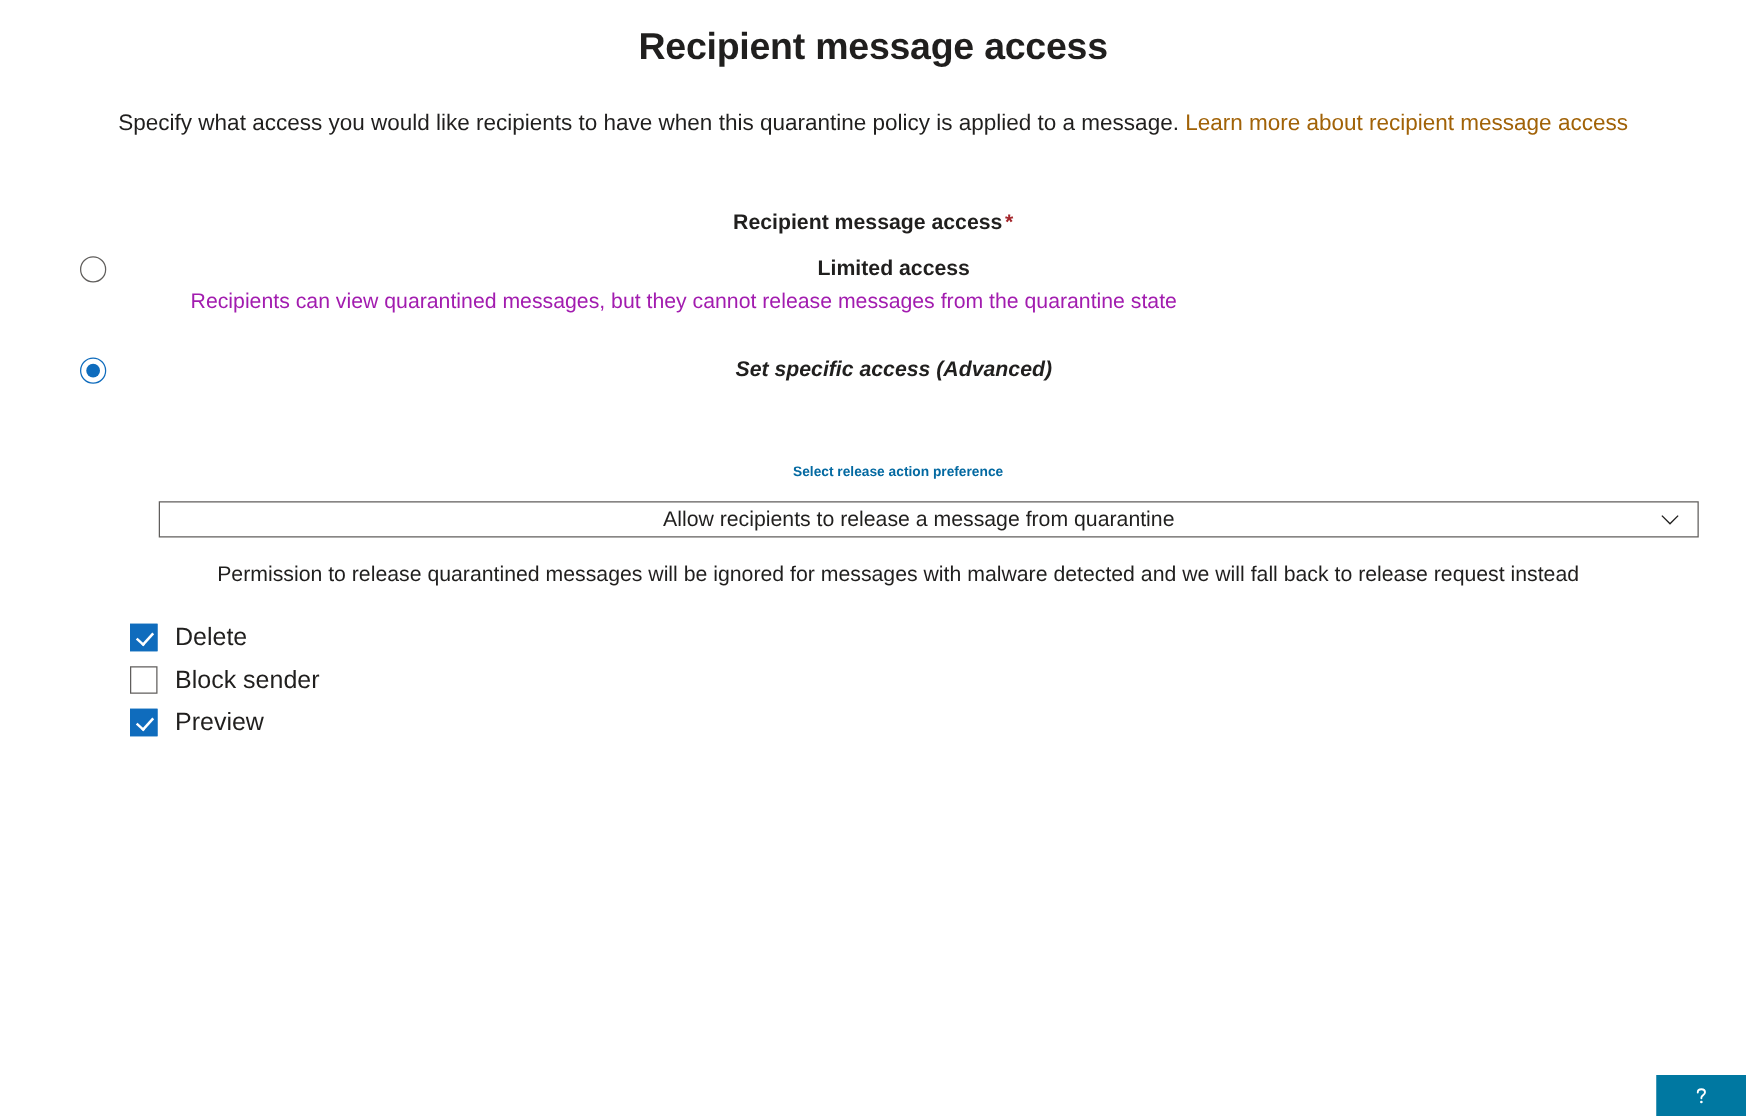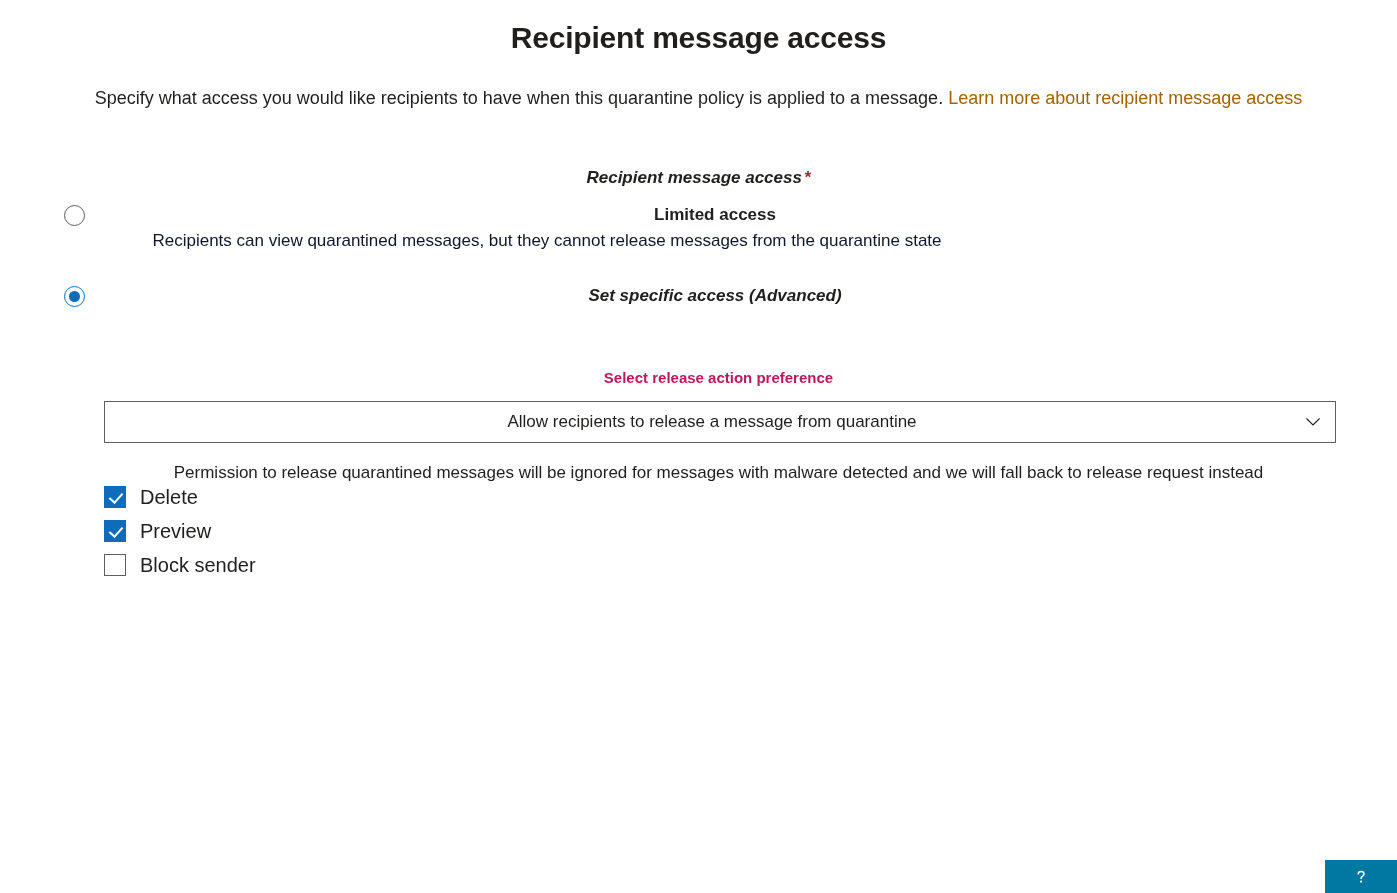--- a/index.html
+++ b/index.html
@@ -43,21 +43,20 @@
     text-decoration: none;
     cursor: pointer;
   }
 
   .field-label {
     font-size: 17px;
     font-weight: bold;
     color: #201f1e;
     margin-bottom: 14px;
     line-height: 22px;
-    font-style: italic;
   }
   .required-star {
     color: #a4262c;
     font-weight: bold;
     margin-left: 2px;
   }
 
   .radio-group { margin-bottom: 12px; }
   .radio-row {
     display: flex;
@@ -96,50 +95,51 @@
   .radio-texts { flex: 1 1 auto; }
   .radio-title {
     font-size: 17px;
     font-weight: bold;
     line-height: 23px;
     color: #201f1e;
   }
   .radio-desc {
     font-size: 17px;
     line-height: 26px;
-    color: #0f172a;
+    color: #a21caf;
     margin-top: 2px;
     max-width: 900px;
   }
   .radio-block-1 { margin-bottom: 30px; }
   .radio-block-2 { margin-bottom: 0; font-style: italic; }
 
   .advanced-panel {
     margin-top: 60px;
     margin-left: 40px;
   }
   .sub-label {
-    font-size: 15px;
-    font-weight: bold;
-    color: #be185d;
+    font-size: 11px;
+    font-weight: bold;
+    color: #0369a1;
     margin-bottom: 12px;
     line-height: 22px;
   }
   .select-box {
     position: relative;
     width: 1232px;
-    height: 42px;
+    height: 29px;
     border: 1px solid #605e5c;
     box-sizing: border-box;
     background: #ffffff;
     display: flex;
     align-items: center;
     padding: 0 14px;
     cursor: pointer;
     margin-bottom: 16px;
+    margin-left: 23px;
   }
   .select-value {
     font-size: 17px;
     color: #201f1e;
     flex: 1 1 auto;
     white-space: nowrap;
     overflow: hidden;
     text-overflow: ellipsis;
   }
   .chev {
@@ -148,20 +148,21 @@
     height: 16px;
     display: block;
   }
   .chev svg { display: block; }
 
   .helper-text {
     font-size: 17px;
     line-height: 27px;
     color: #201f1e;
     max-width: 1235px;
+    margin-bottom: 26px;
   }
 
   .checkbox-row {
     display: flex;
     align-items: center;
     margin-bottom: 12px;
   }
   .cbox {
     width: 22px;
     height: 22px;
@@ -257,27 +258,27 @@
 
     <div class="helper-text">Permission to release quarantined messages will be ignored for messages with malware detected and we will fall back to release request instead</div>
 
 
     <div class="checkbox-row">
       <span class="cbox checked"></span>
       <span class="cbox-label">Delete</span>
     </div>
 
     <div class="checkbox-row">
+      <span class="cbox"></span>
+      <span class="cbox-label">Block sender</span>
+    </div>
+
+    <div class="checkbox-row">
       <span class="cbox checked"></span>
       <span class="cbox-label">Preview</span>
-    </div>
-
-    <div class="checkbox-row">
-      <span class="cbox"></span>
-      <span class="cbox-label">Block sender</span>
     </div>
 
   </div>
 
   <div class="help-fab">
     <span>
       <svg width="18" height="18" viewBox="0 0 18 18" aria-hidden="true">
         <path d="M6.2 6.0c0-1.6 1.3-2.6 2.9-2.6 1.7 0 2.9 1.0 2.9 2.4 0 1.2-0.7 1.8-1.7 2.5-0.9 0.6-1.2 1.0-1.2 1.9v0.4" fill="none" stroke="#ffffff" stroke-width="1.5" stroke-linecap="round"></path>
         <circle cx="9.1" cy="13.6" r="1.05" fill="#ffffff"></circle>
       </svg>

